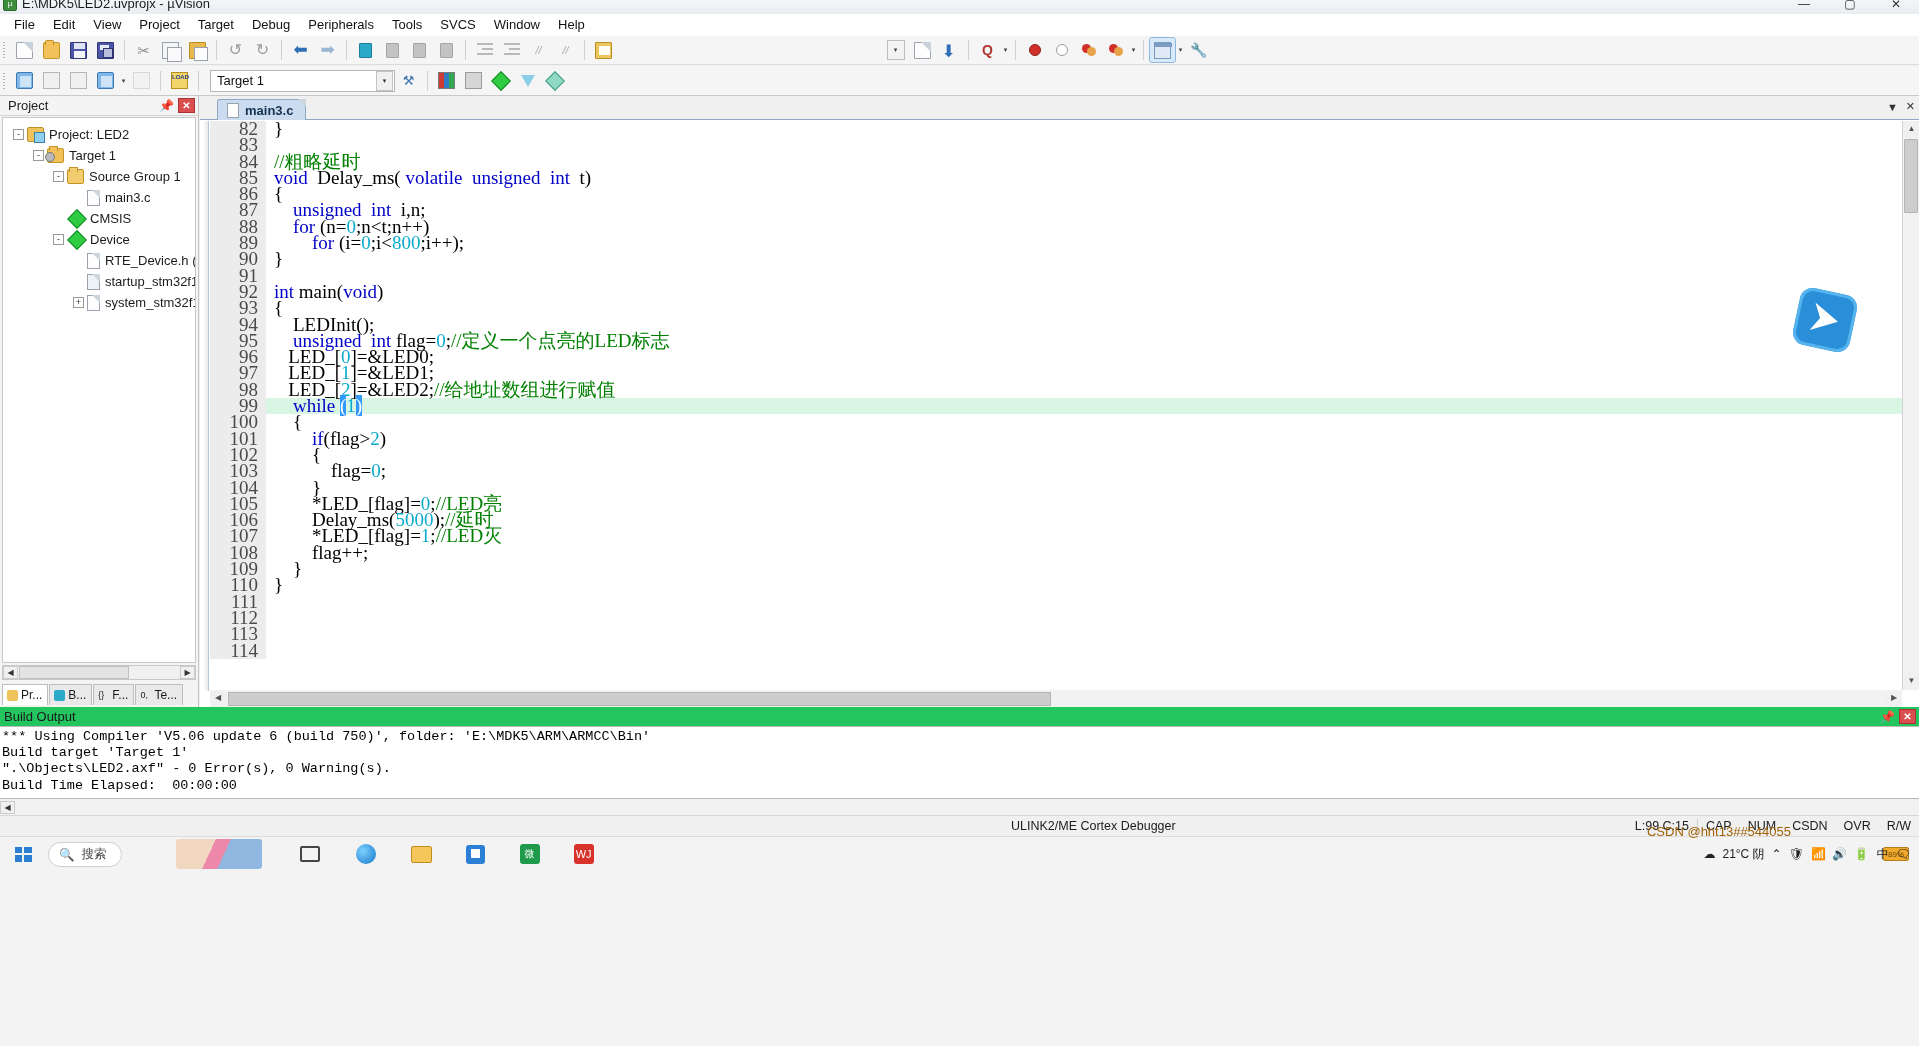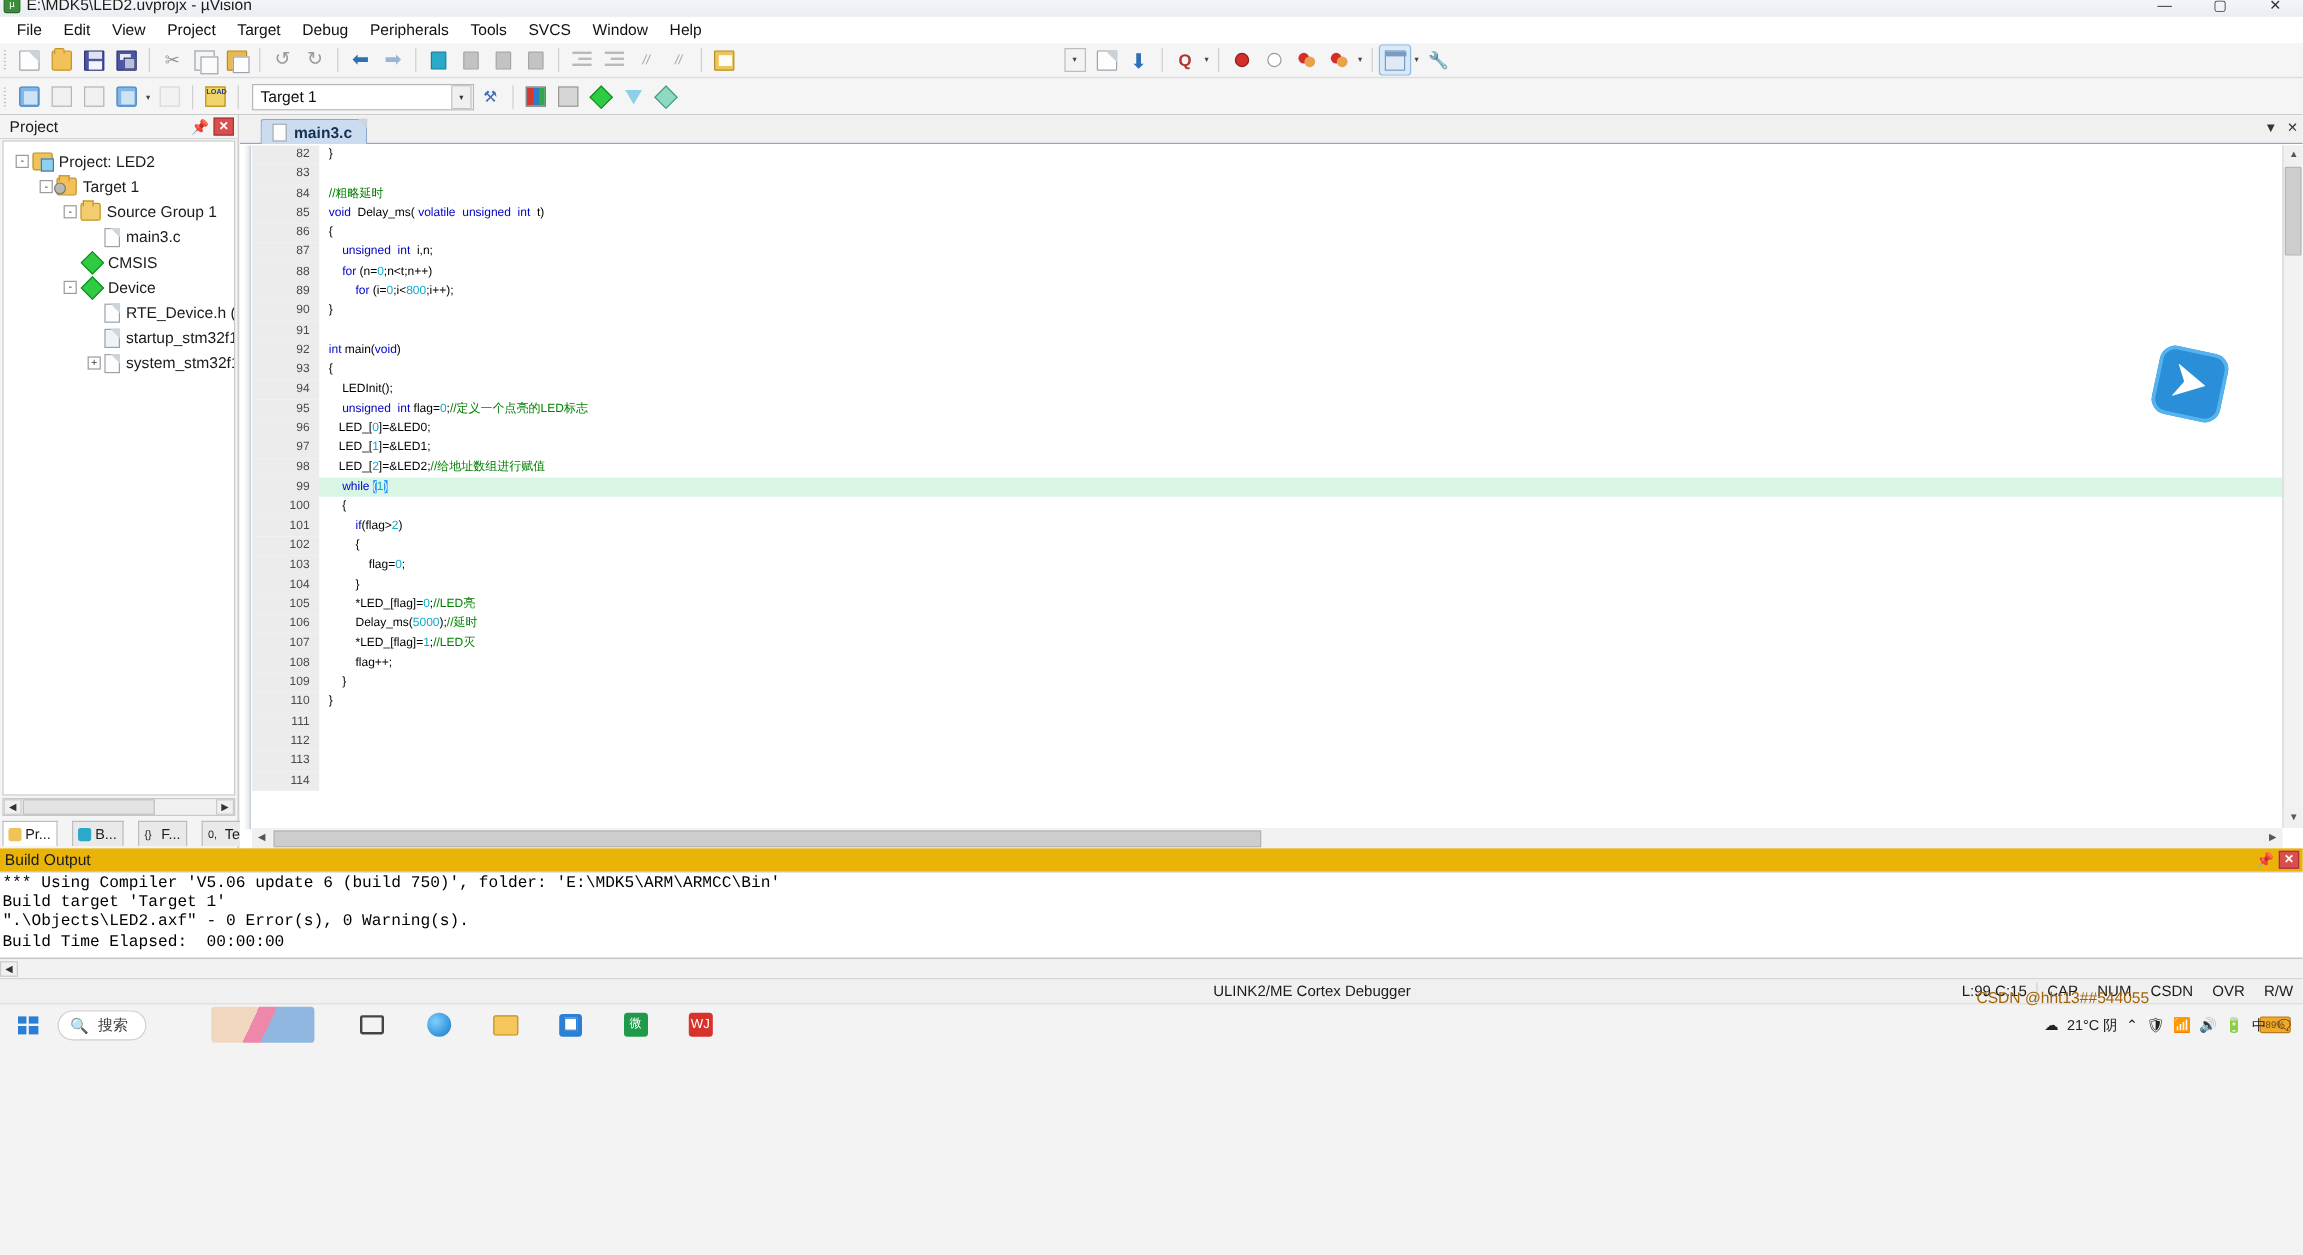--- a/index.html
+++ b/index.html
@@ -167,21 +167,21 @@
   .tico-tgt::before{content:'';position:absolute;left:1px;top:-3px;width:7px;height:4px;background:#f2c15a;border:1px solid #c39423;border-bottom:0;}
   .tico-tgt::after{content:'';position:absolute;left:-3px;top:3px;width:8px;height:8px;background:#b9b9b9;border-radius:50%;border:1px solid #777;}
   .tico-grp { background:#f4cc70;border:1px solid #c39423;border-radius:2px;}
   .tico-grp::before{content:'';position:absolute;left:1px;top:-3px;width:7px;height:4px;background:#f4cc70;border:1px solid #c39423;border-bottom:0;}
   .tico-file { background:#fdfdfd;border:1px solid #9aa3ad;width:13px;height:16px;}
   .tico-file::after{content:'';position:absolute;right:-1px;top:-1px;border:4px solid transparent;border-top-color:#ccd4dc;border-right-color:#ccd4dc;}
   .tico-file.blue { background:#eef3f8; }
   .tico-dia { width:14px;height:14px;background:#2ecb43;border:1px solid #158a27;transform:rotate(45deg);margin:1px 6px 0 3px; }
   .tabs-bottom {
     position:absolute;left:2px;bottom:2px;right:2px;height:24px;
-    display:flex;align-items:flex-end;gap:12px;font-size:12px;
+    display:flex;align-items:flex-end;gap:1px;font-size:12px;
   }
   .ptab {
     display:flex;align-items:center;gap:3px;
     padding:3px 5px 3px 4px;background:#e9e9e9;border:1px solid #bdbdbd;border-bottom:0;
     color:#1b1b1b;white-space:nowrap;
   }
   .ptab.active { background:#fff; }
   .hscroll {
     position:absolute;left:2px;bottom:27px;right:2px;height:15px;
     background:#f0f0f0;border:1px solid #c8c8c8;display:flex;align-items:center;
@@ -210,22 +210,22 @@
   }
   .code-area {
     position:absolute; left:0; top:25px; right:0; bottom:0; background:#fff; overflow:hidden;
   }
   .gutter-bar {
     position:absolute; left:3px; top:0; width:6px; bottom:16px;
     background:linear-gradient(90deg,#fff,#e8e8e8); border-right:1px solid #b9c6d6;
   }
   .code-scroll {
     position:absolute; left:10px; top:0; right:17px; bottom:17px; overflow:hidden;
-    font-family:Liberation Sans, sans-serif;
-    font-size:10px; line-height:16.3px;
+    font-family:Liberation Serif, serif;
+    font-size:19px; line-height:16.3px;
   }
   .cline { display:flex; height:16.3px; white-space:pre; }
   .cline.hl { background:#d9f5e4; }
   .lnum {
     width:56px; text-align:right; padding-right:8px; flex:none;
     background:#ececec; color:#4a4a4a;
   }
   .cline.hl .lnum { background:#ececec; }
   .ctext { padding-left:8px; }
   .k  { color:#0000c8; }
@@ -256,21 +256,21 @@
     background:#ffffff;
     clip-path: polygon(0 0, 100% 50%, 0 100%, 30% 50%);
   }
 
   
   .build-panel {
     position:absolute; left:0; top:707px; right:0; height:108px; background:#f0f0f0;
   }
   .build-head {
     height:19px; display:flex; align-items:center; padding-left:4px;
-    font-size:13px; color:#1b1b1b; background:#eab308;
+    font-size:13px; color:#1b1b1b; background:#22c55e;
   }
   .build-body {
     position:absolute; left:0; top:19px; right:0; bottom:16px;
     background:#fff; border:1px solid #b9b9b9; border-left:0; border-right:0;
     font-family:"Liberation Mono","DejaVu Sans Mono",monospace;
     font-size:13.5px; line-height:16.2px; color:#000;
     padding:2px 0 0 2px; white-space:pre; overflow:hidden;
   }
   .build-hs {
     position:absolute;left:0;right:0;bottom:0;height:15px;background:#f2f2f2;

